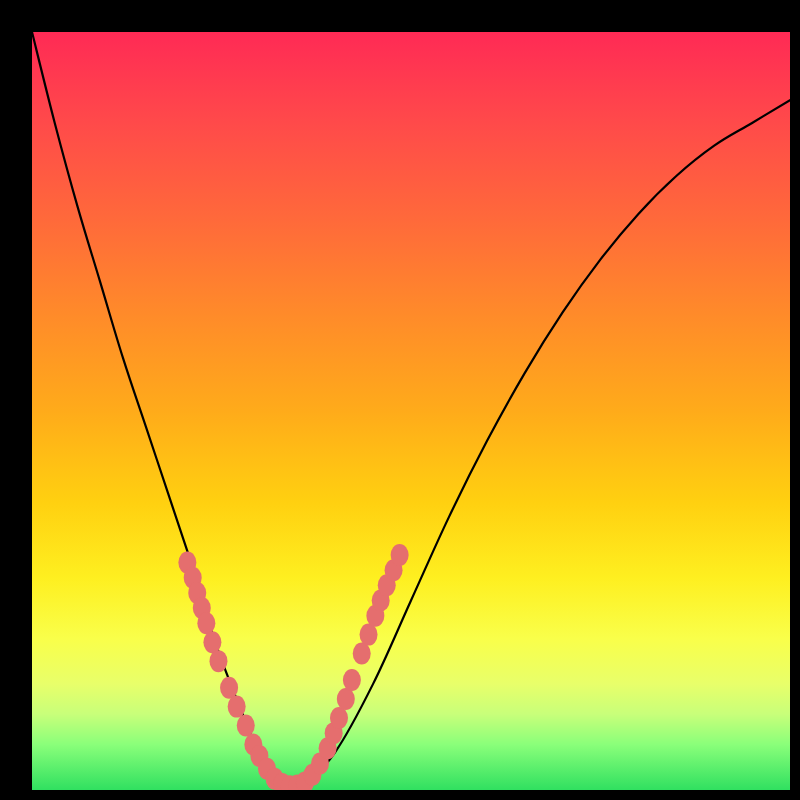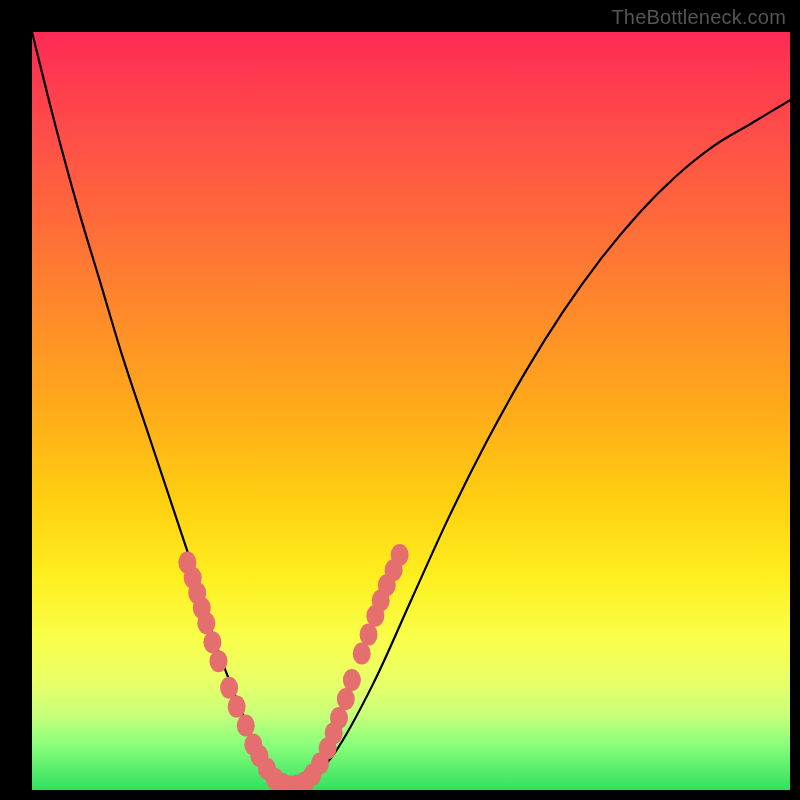--- a/index.html
+++ b/index.html
@@ -107,14 +107,13 @@
           <ellipse cx="329.73" cy="621.56" rx="9" ry="11" class="marker"></ellipse>
           <ellipse cx="336.55" cy="602.61" rx="9" ry="11" class="marker"></ellipse>
           <ellipse cx="343.37" cy="583.66" rx="9" ry="11" class="marker"></ellipse>
           <ellipse cx="348.68" cy="568.50" rx="9" ry="11" class="marker"></ellipse>
           <ellipse cx="354.74" cy="553.34" rx="9" ry="11" class="marker"></ellipse>
           <ellipse cx="361.57" cy="538.18" rx="9" ry="11" class="marker"></ellipse>
           <ellipse cx="367.63" cy="523.02" rx="9" ry="11" class="marker"></ellipse>
         </g>
     </svg>
   </div>
-  <div class="watermark">TheBottleneck.com</div>
 </div>
 
 </body></html>

